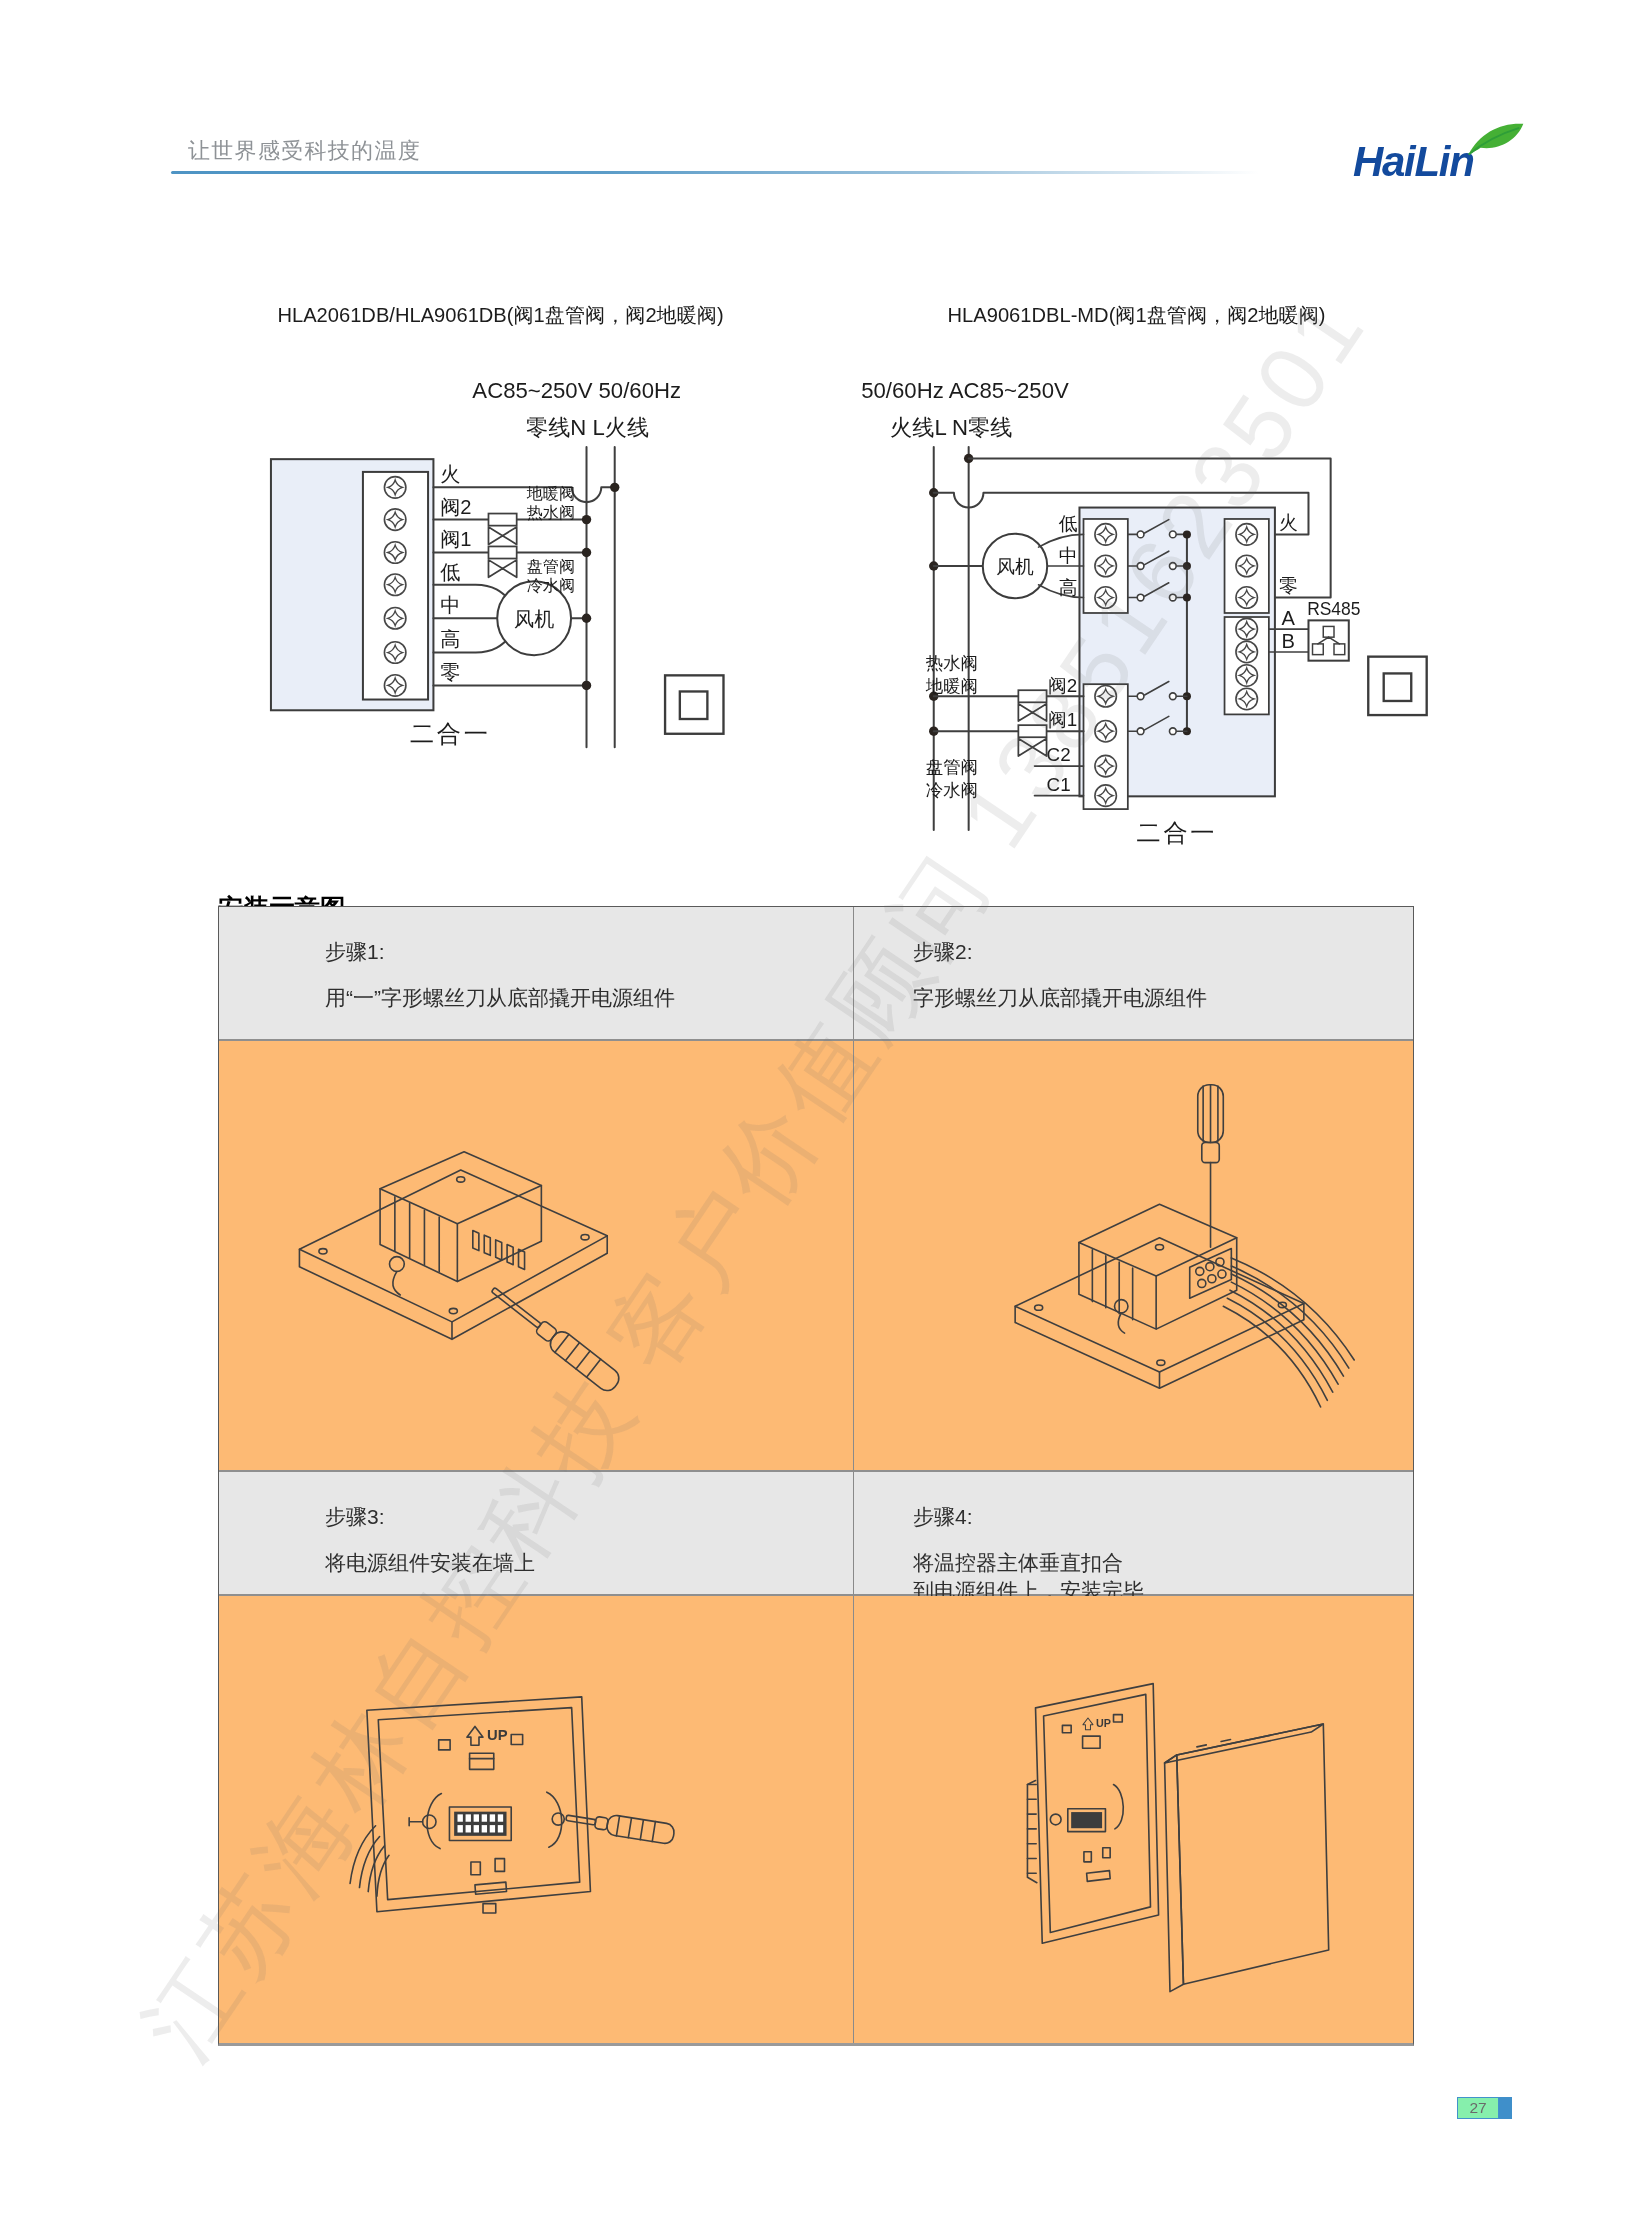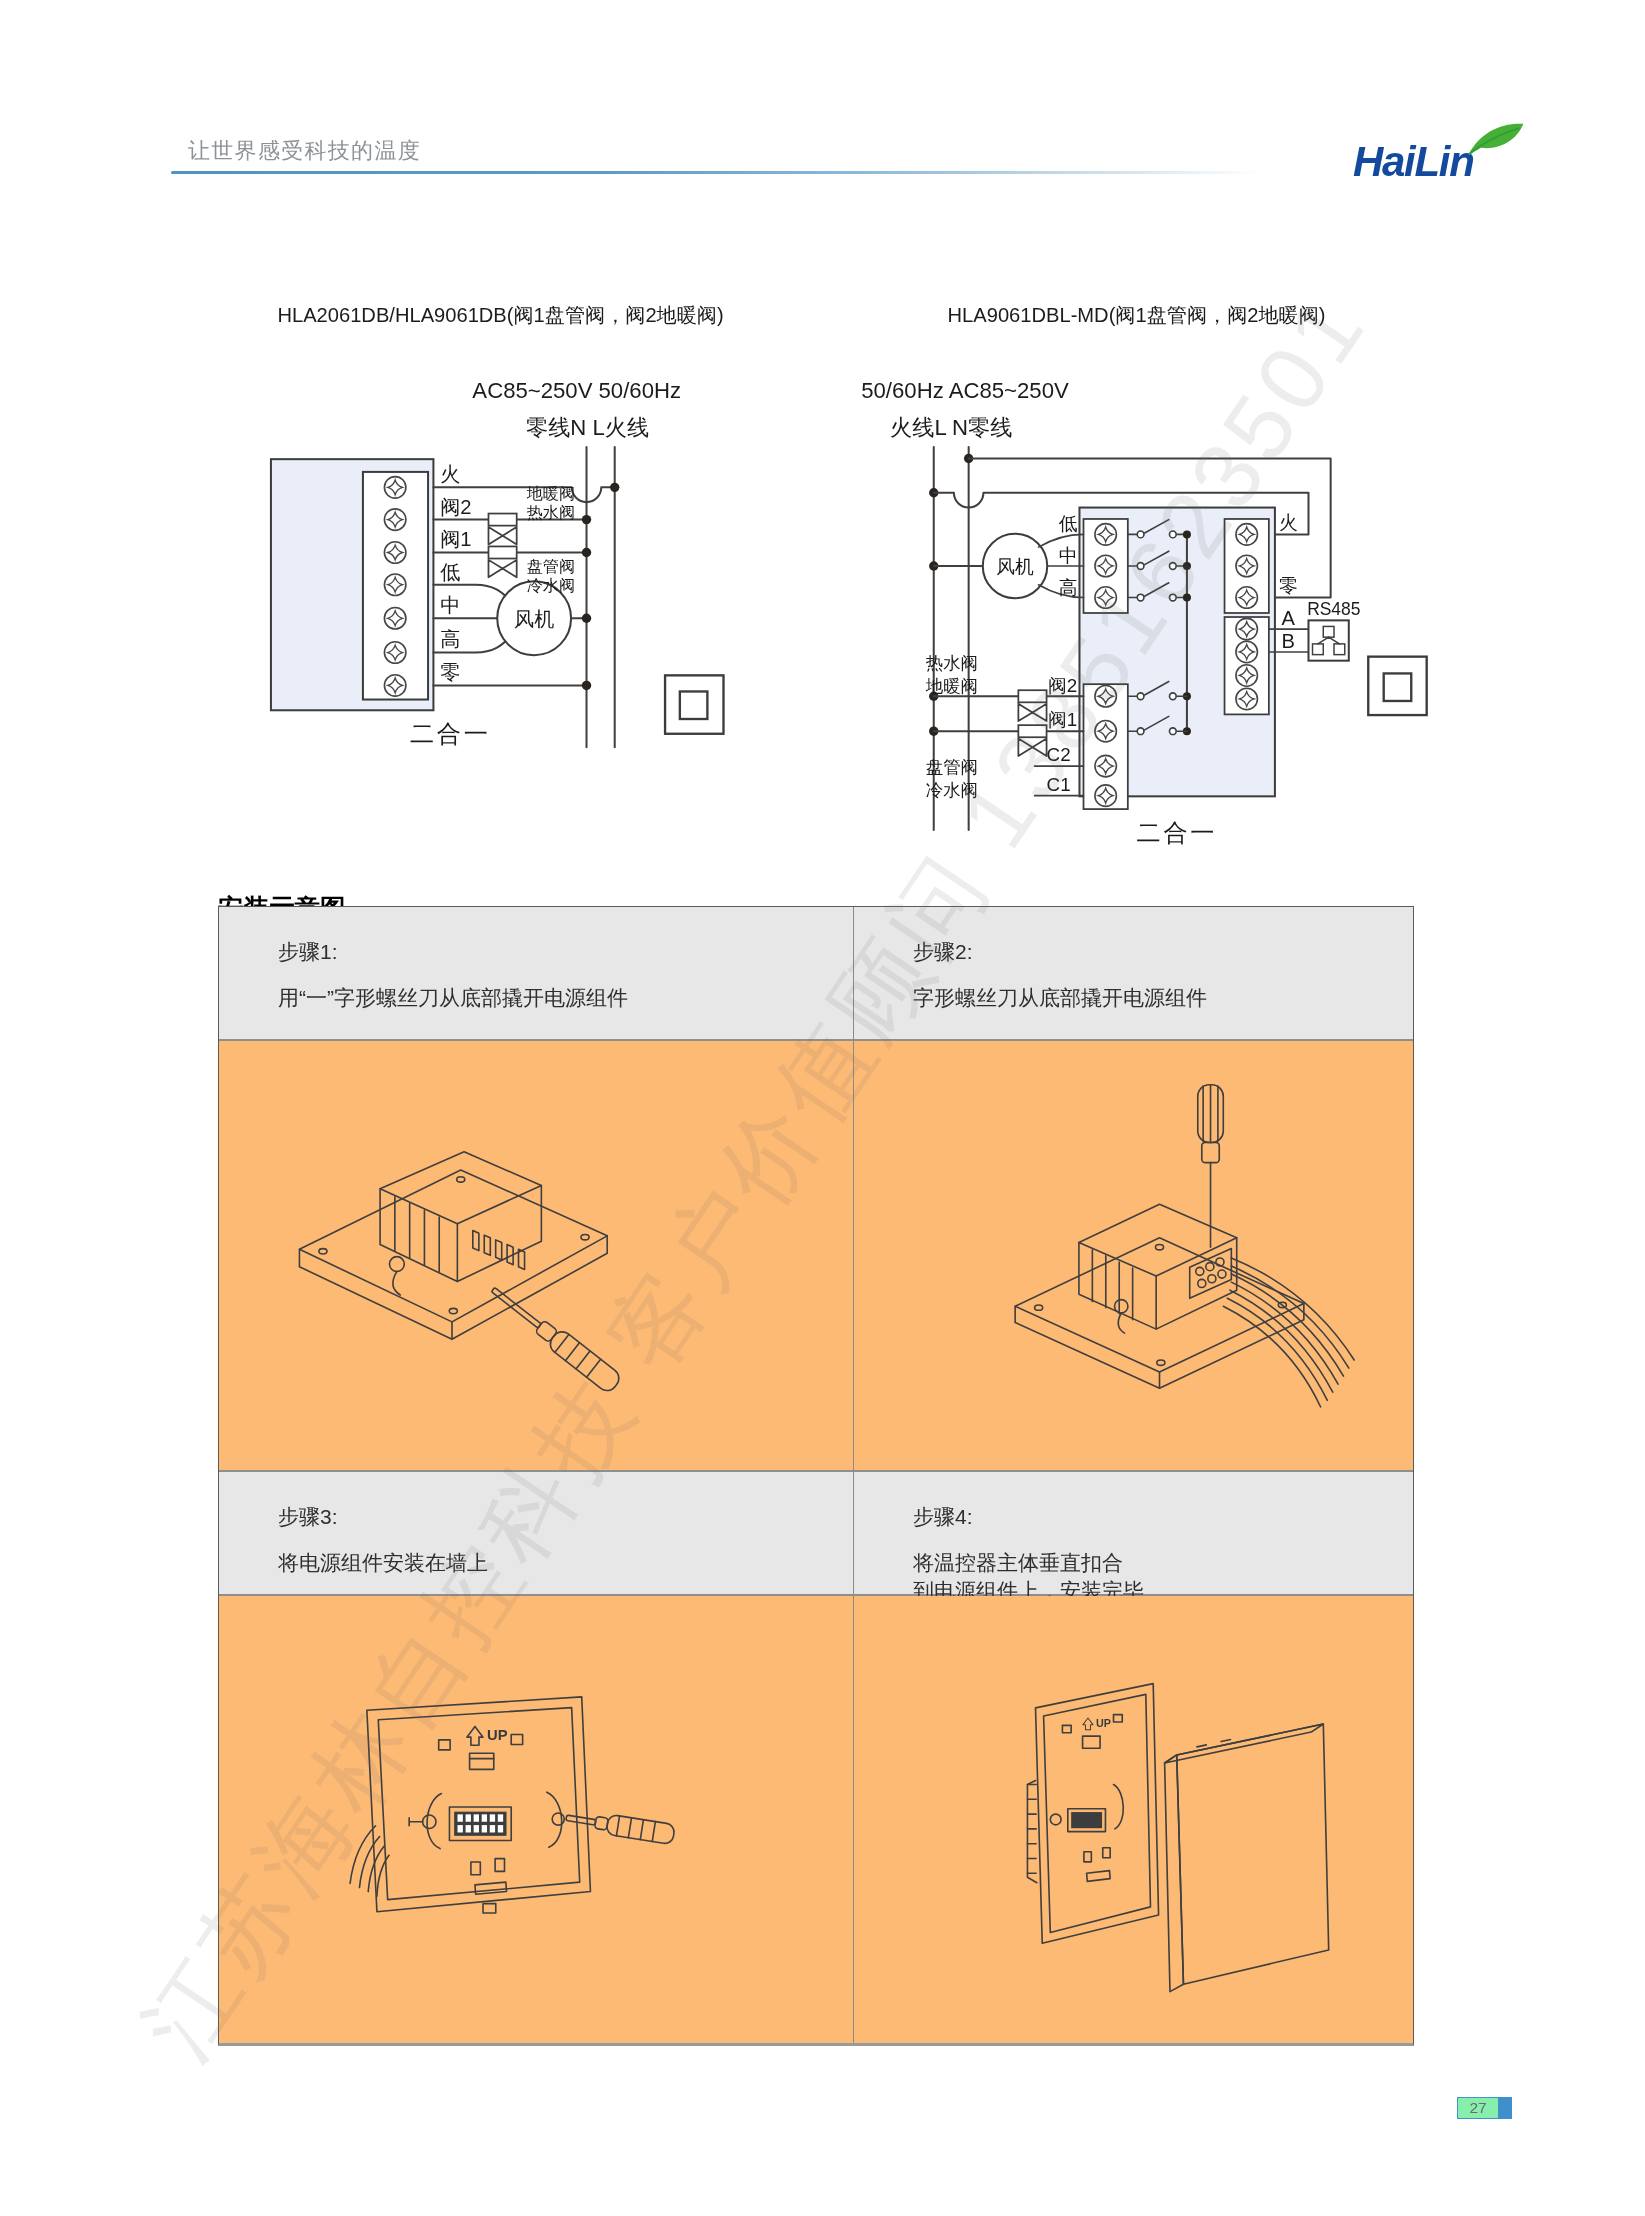--- a/index.html
+++ b/index.html
@@ -30,21 +30,21 @@
   .t26{font-size:26px;}
   .t24{font-size:24px;}
   .cap{font-size:36px;fill:#b5b5b5;letter-spacing:4px;}
 
   
   .install-heading{position:absolute;left:218px;top:891px;font-size:25.5px;font-weight:bold;color:#000000;}
   .steps-table{position:absolute;left:218px;top:906px;width:1196px;height:1140px;box-sizing:border-box;
         border:1.3px solid #5a5a5a;border-bottom:3.4px solid #9a9a9a;display:grid;
         grid-template-columns:635px 1fr;grid-template-rows:134px 431px 124px auto;}
   .cell{position:relative;box-sizing:border-box;}
-  .col1{border-right:1.3px solid #8a8a8a;}
+  .col1{border-right:1.3px solid #8a8a8a;padding-left:47px;}
   .rsep{border-bottom:2px solid #8f8f8f;}
   .c-gray{background:#e7e7e7;}
   .c-white{background:#fdba74;}
   .step-txt{padding:31px 20px 0 59px;font-size:21px;color:#2e2e2e;}
   .step-label{margin-bottom:17.5px;}
   .step-desc{line-height:1.35;}
   .illus{position:absolute;}
 
   
   .watermark{position:absolute;left:756px;top:1176px;transform:translate(-50%,-50%) rotate(-56deg);

